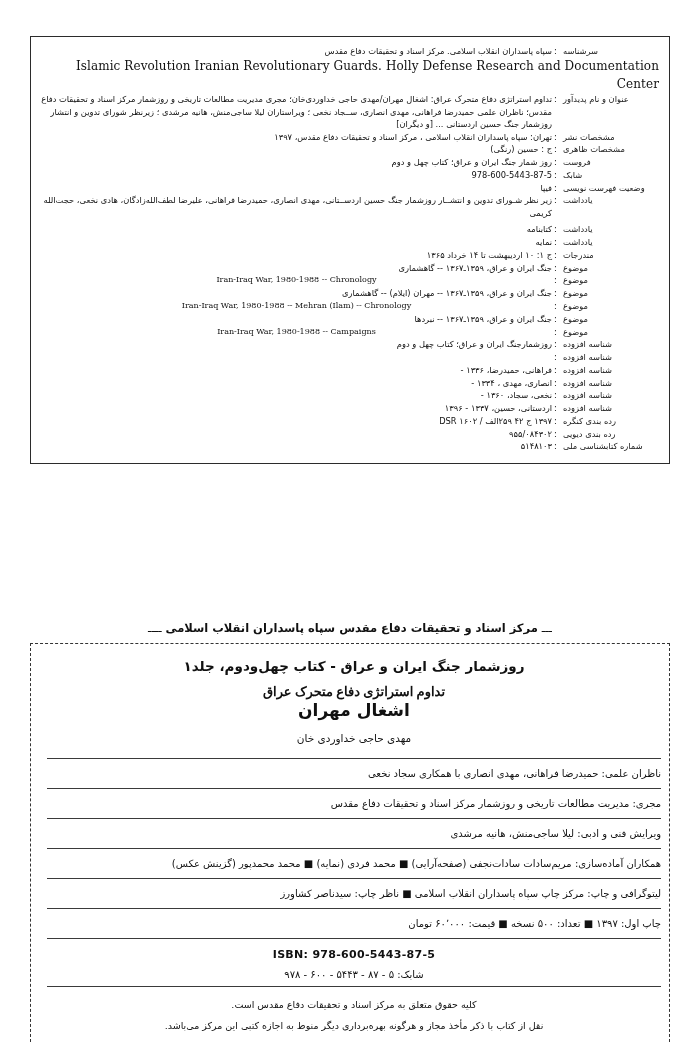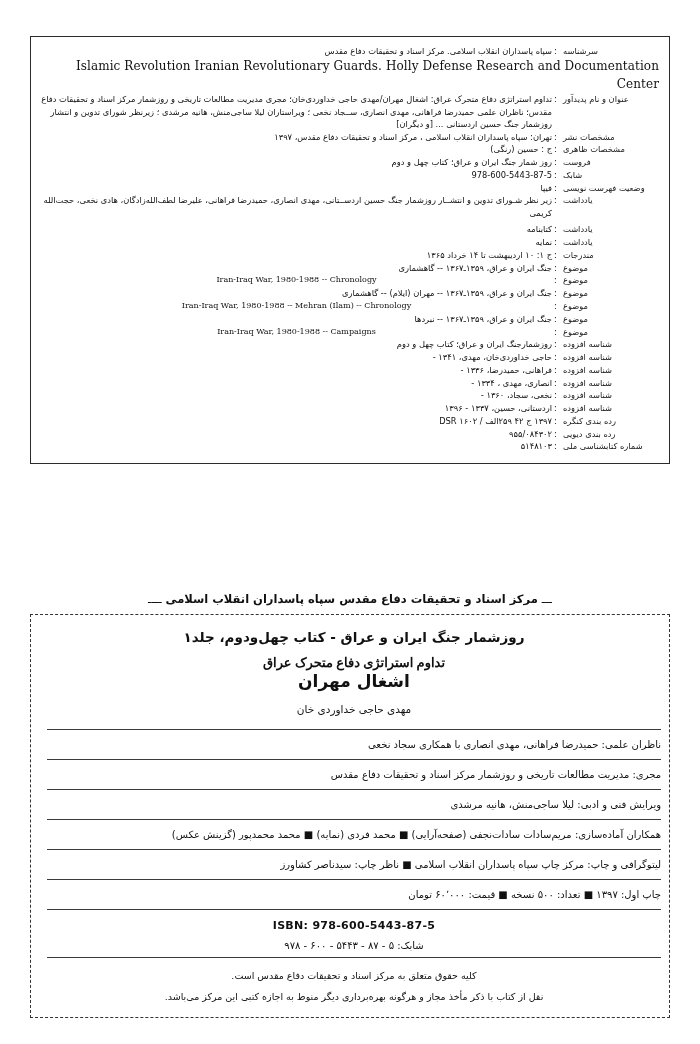--- a/index.html
+++ b/index.html
@@ -91,20 +91,21 @@
     left: 30px;
     font-size: 10px;
     direction: rtl;
   }
   .tp-header {
     text-align: center;
     font-weight: bold;
     font-size: 11.5px;
     margin-bottom: 8px;
     letter-spacing: 0px;
+    margin-top: 29px;
   }
   .tp-header .dashes {
     font-weight: normal;
     letter-spacing: -1px;
   }
   .tp-box {
     border: 1px dashed #333333;
     box-sizing: border-box;
     padding: 14px 8px 12px 16px;
   }
@@ -276,21 +277,20 @@
 
     <div class="cip-row">
       <div class="cip-label">شناسه افزوده</div>
       <div class="cip-colon">:</div>
       <div class="cip-value">روزشمارجنگ ایران و عراق؛ کتاب چهل و دوم</div>
     </div>
 
     <div class="cip-row">
       <div class="cip-label">شناسه افزوده</div>
       <div class="cip-colon">:</div>
-      <div class="cip-value">حاجی خداوردی‌خان، مهدی، ۱۳۴۱ -</div>
     </div>
 
     <div class="cip-row">
       <div class="cip-label">شناسه افزوده</div>
       <div class="cip-colon">:</div>
       <div class="cip-value">فراهانی، حمیدرضا، ۱۳۳۶ -</div>
     </div>
 
     <div class="cip-row">
       <div class="cip-label">شناسه افزوده</div>

